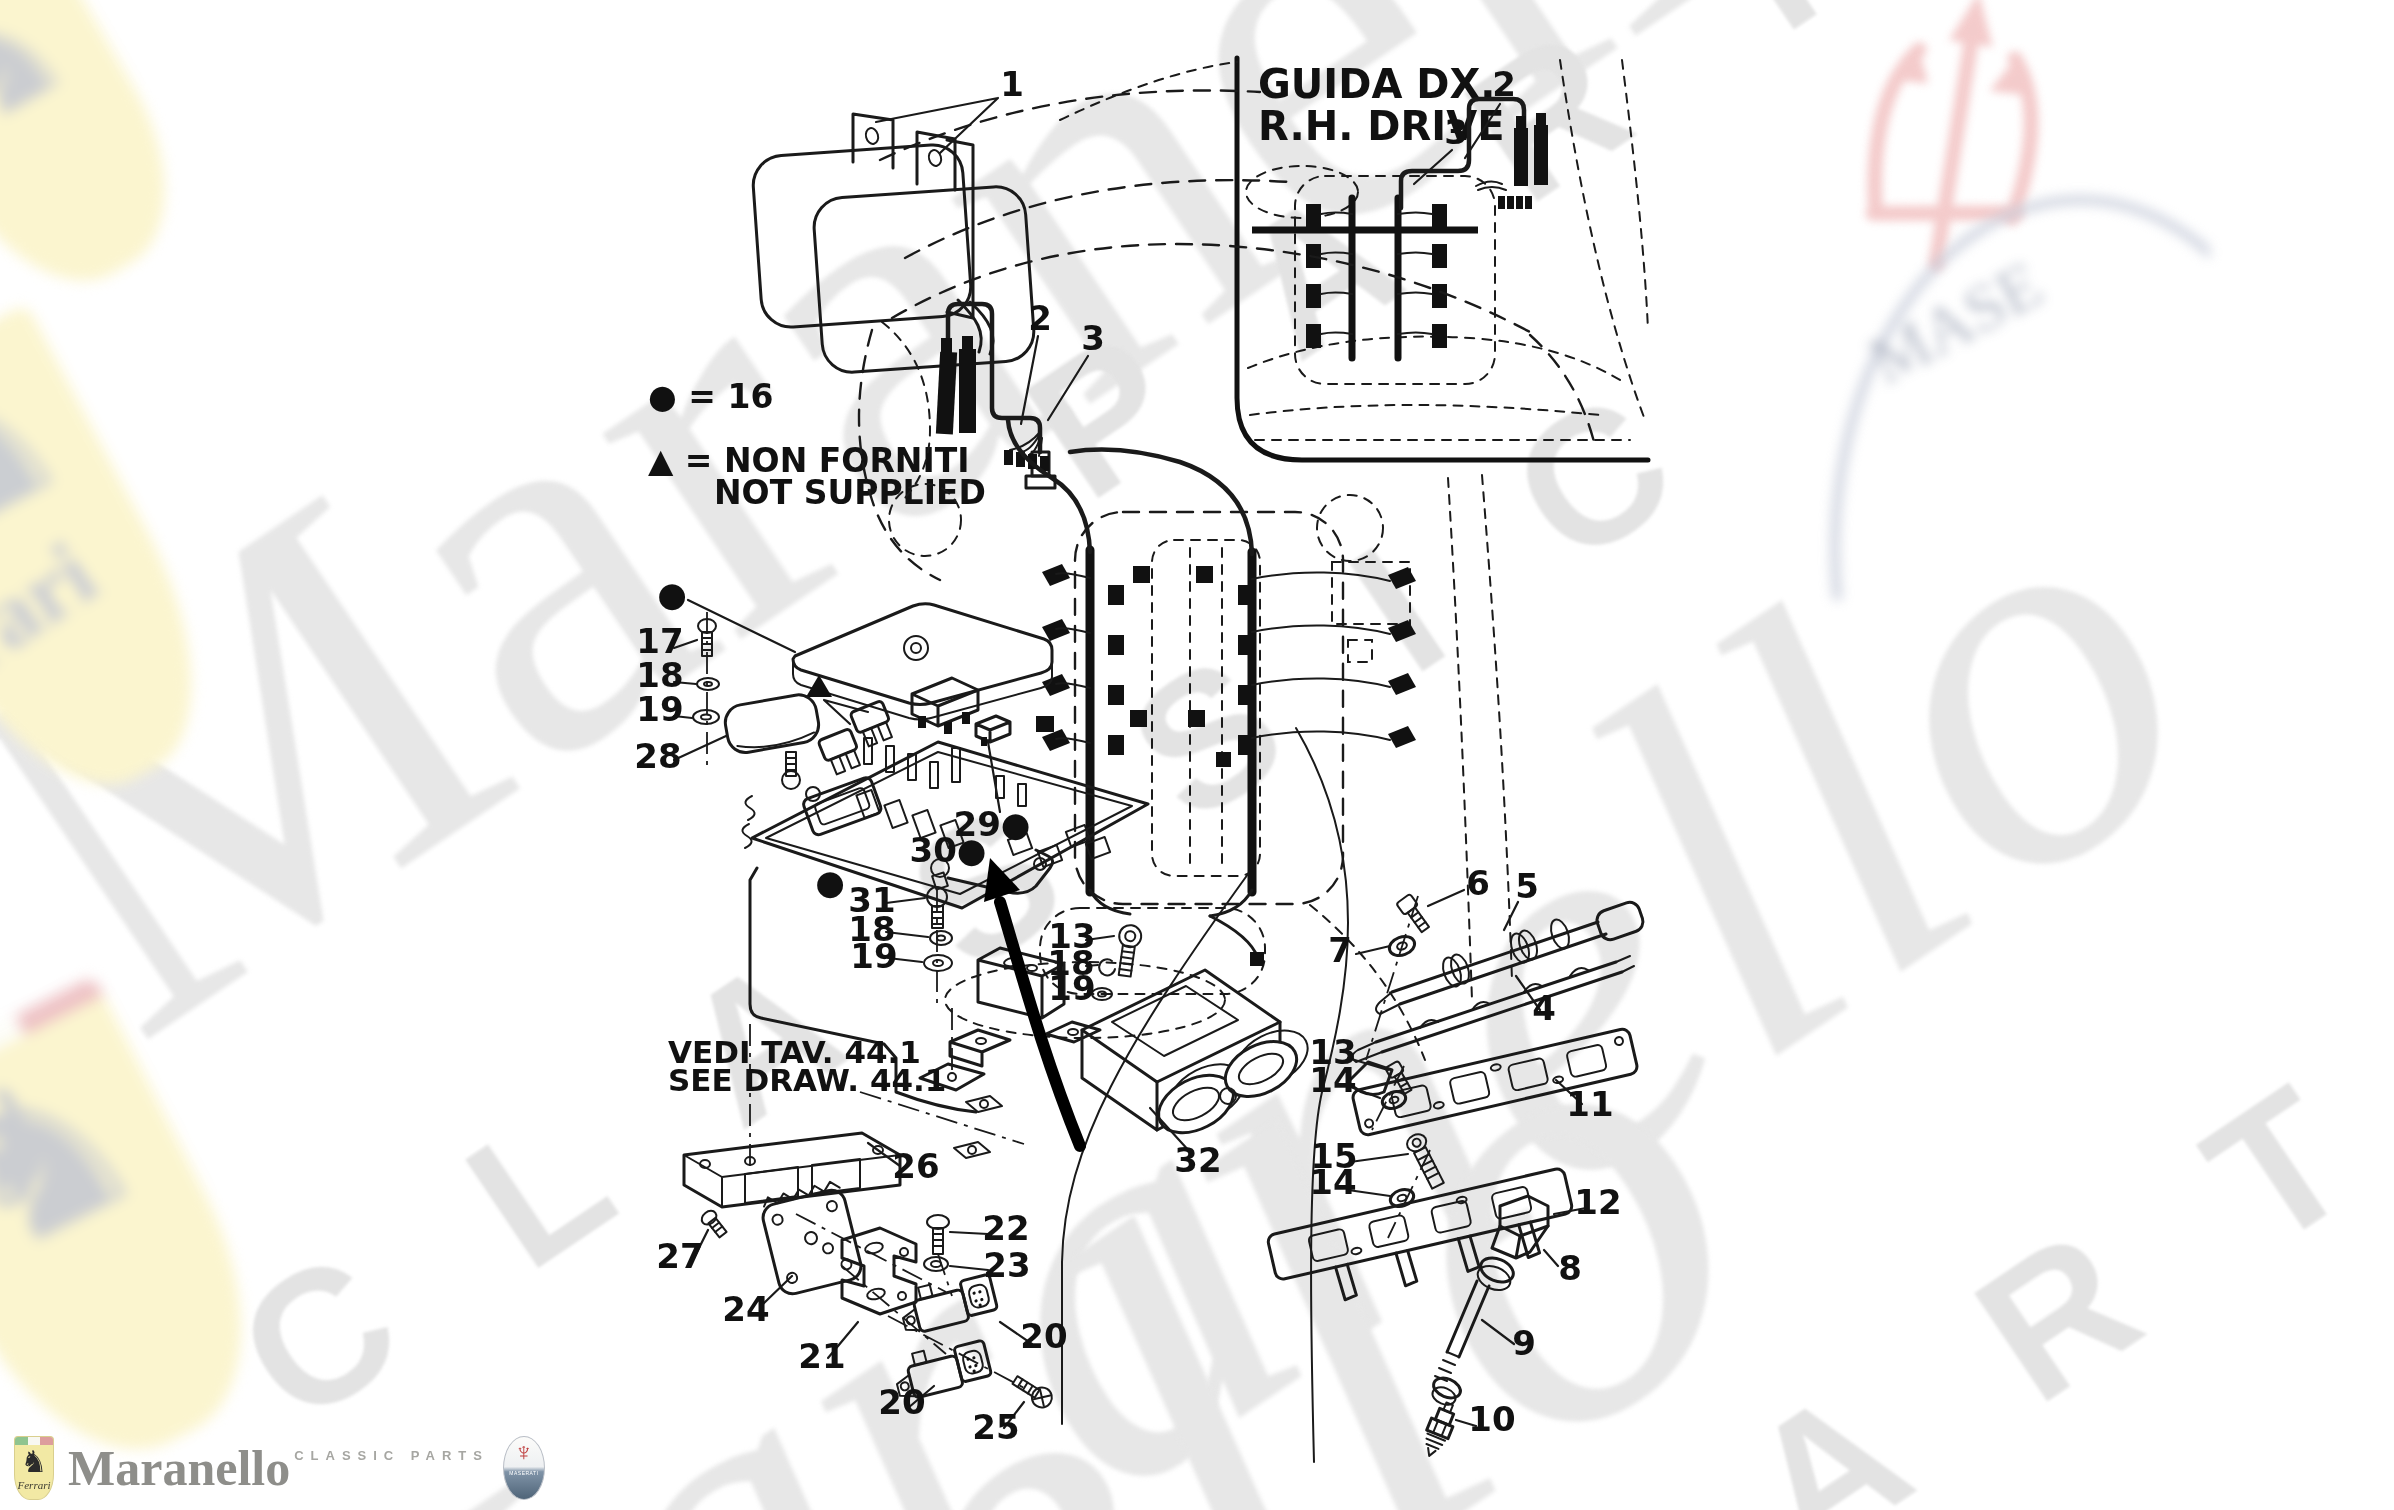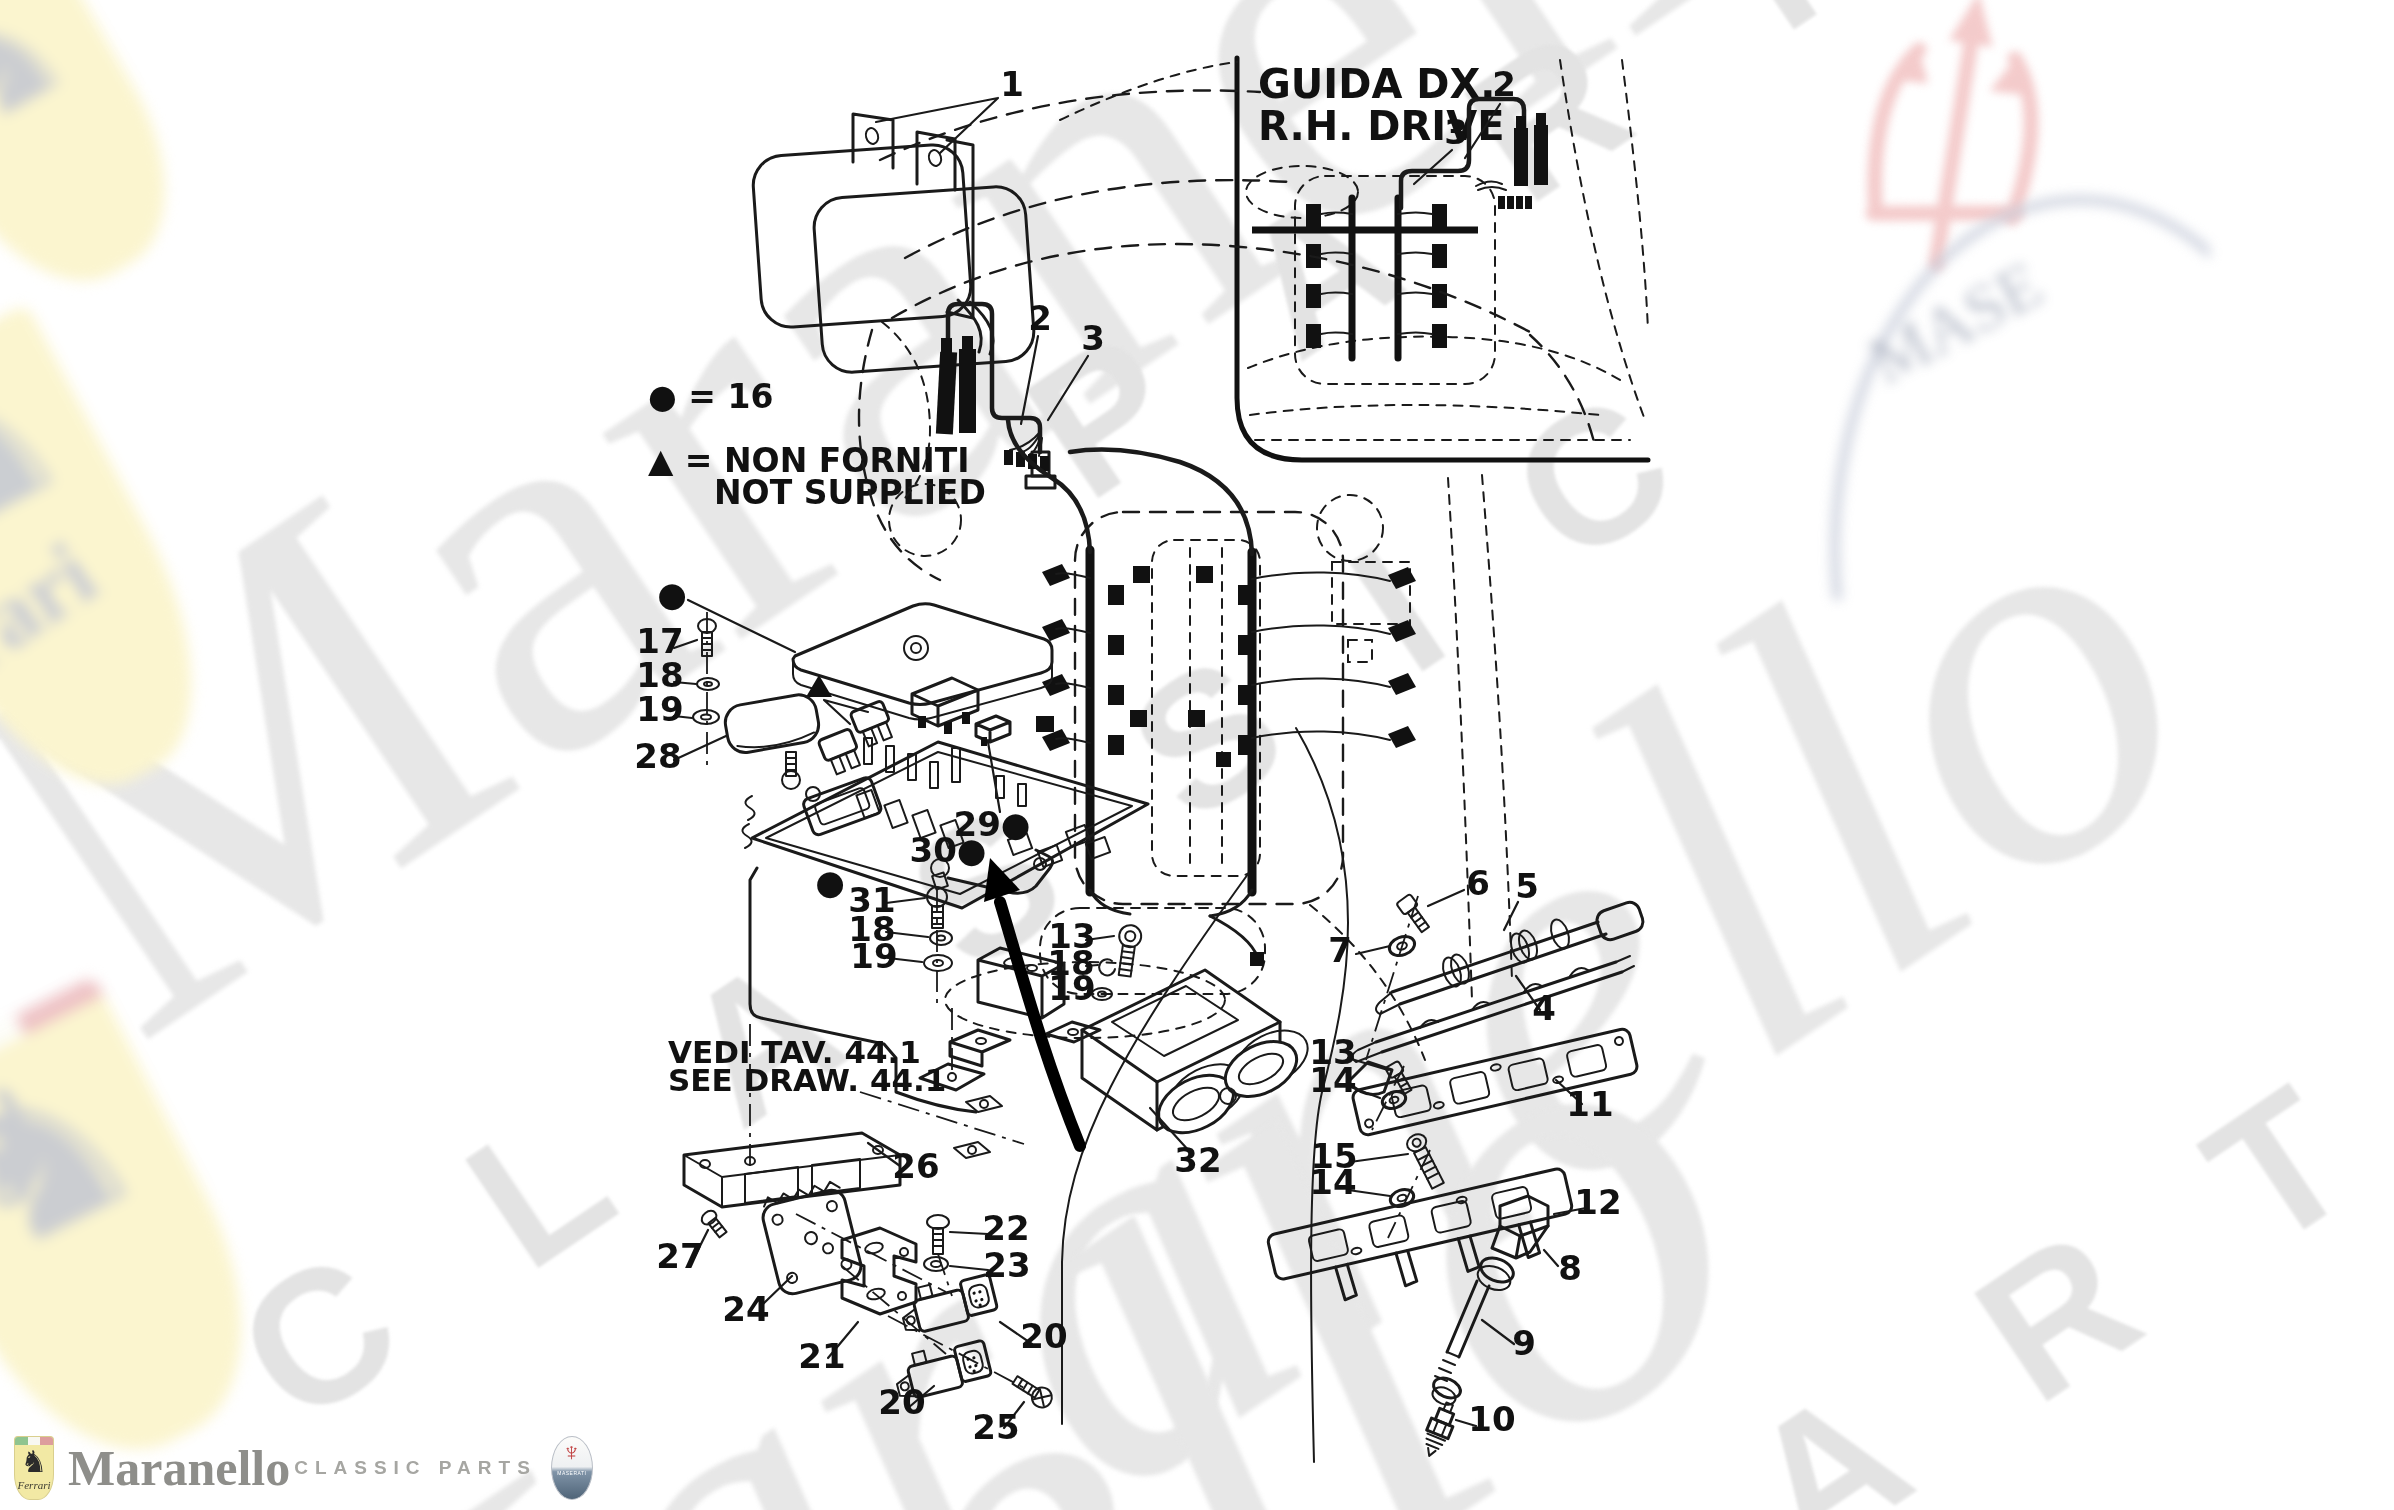--- a/index.html
+++ b/index.html
@@ -37,21 +37,21 @@
   .note{font:700 31px "DejaVu Sans",sans-serif;fill:#111;}
   
   .footer{position:absolute;left:14px;top:1436px;z-index:3;display:flex;align-items:center;gap:14px;}
   .fshield{width:38px;height:62px;background:#f2e9a4;border:1px solid #d9cf8e;
            border-radius:4px 4px 40% 40%;overflow:hidden;text-align:center;}
   .fshield .stripe{height:8px;background:linear-gradient(90deg,#8fc48f 0 33%,#f8f8f2 33% 66%,#dd9d9d 66% 100%);}
   .fshield .horse{font-size:30px;line-height:34px;color:#2b2b2b;}
   .fshield .ftxt{font-family:"Liberation Serif",serif;font-style:italic;font-size:11px;color:#3a3a30;}
   .brandcol{display:flex;flex-direction:row;font-weight:bold;}
   .brand{font-family:"Liberation Serif",serif;font-size:50px;color:#8e8e8a;line-height:1;}
-  .tagline{font-size:19px;letter-spacing:7px;color:#a6a6a2;margin-top:14px;margin-left:4px;}
+  .tagline{font-size:13px;letter-spacing:7px;color:#a6a6a2;margin-top:5px;margin-left:4px;}
   .mbadge{width:40px;height:62px;border-radius:50%;overflow:hidden;border:1px solid #b9bec6;
           background:linear-gradient(180deg,#fcfcfa 0%,#eef0f2 48%,#8094a8 56%,#4f6478 100%);
           text-align:center;position:relative;}
   .mbadge .trid{font-size:26px;line-height:30px;color:#c04040;}
   .mbadge .mtxt{position:absolute;left:0;right:0;top:33px;font-size:5px;color:#fff;letter-spacing:.5px;}
 </style>
 </head>
 <body>
 
 <div class="stage">

